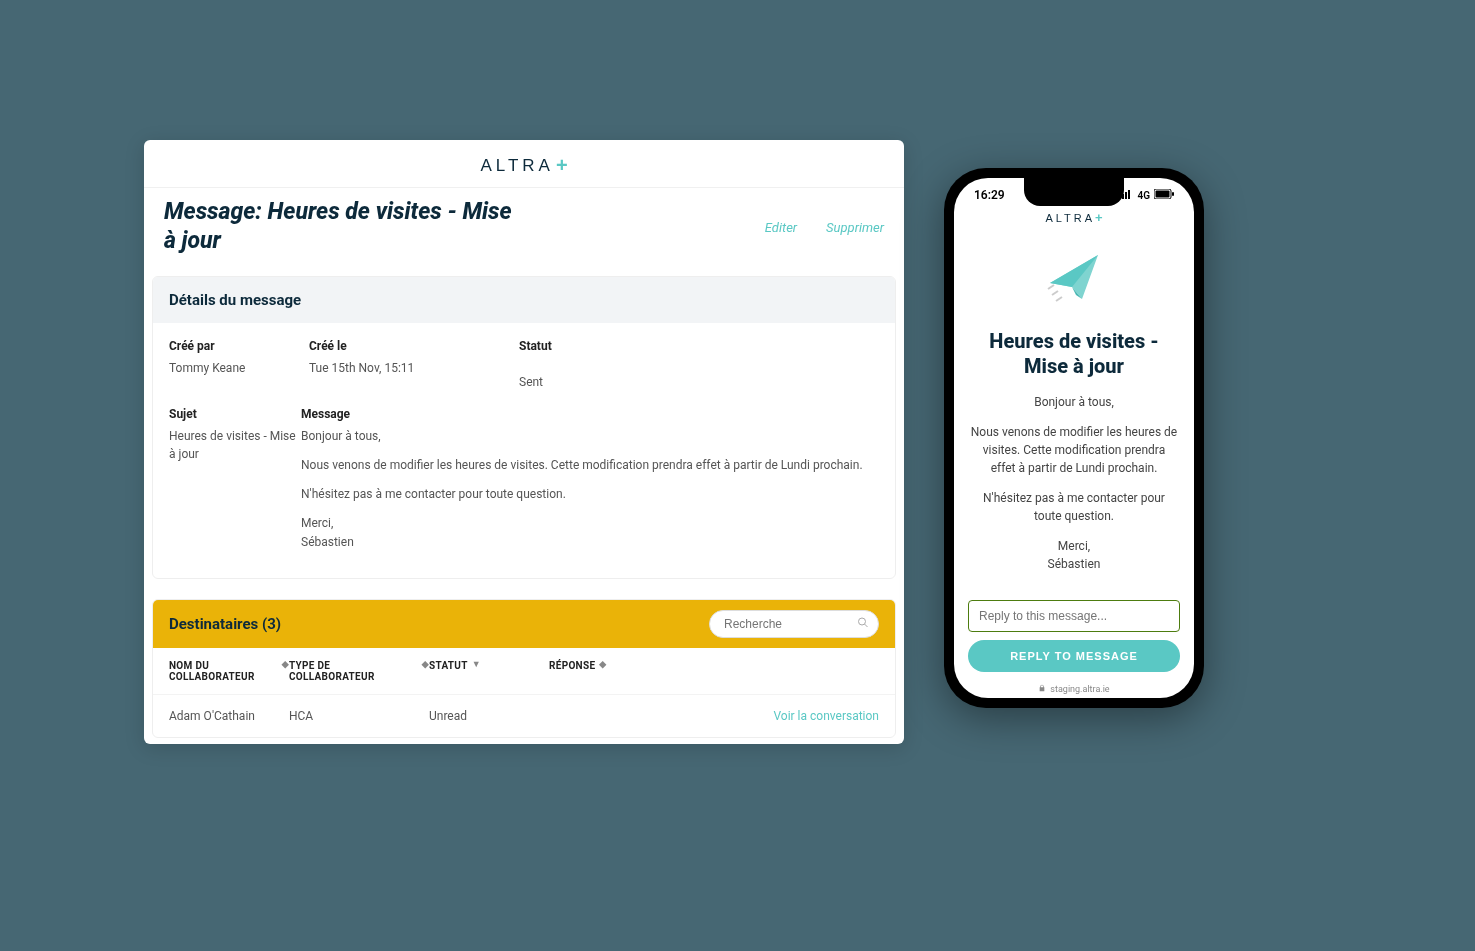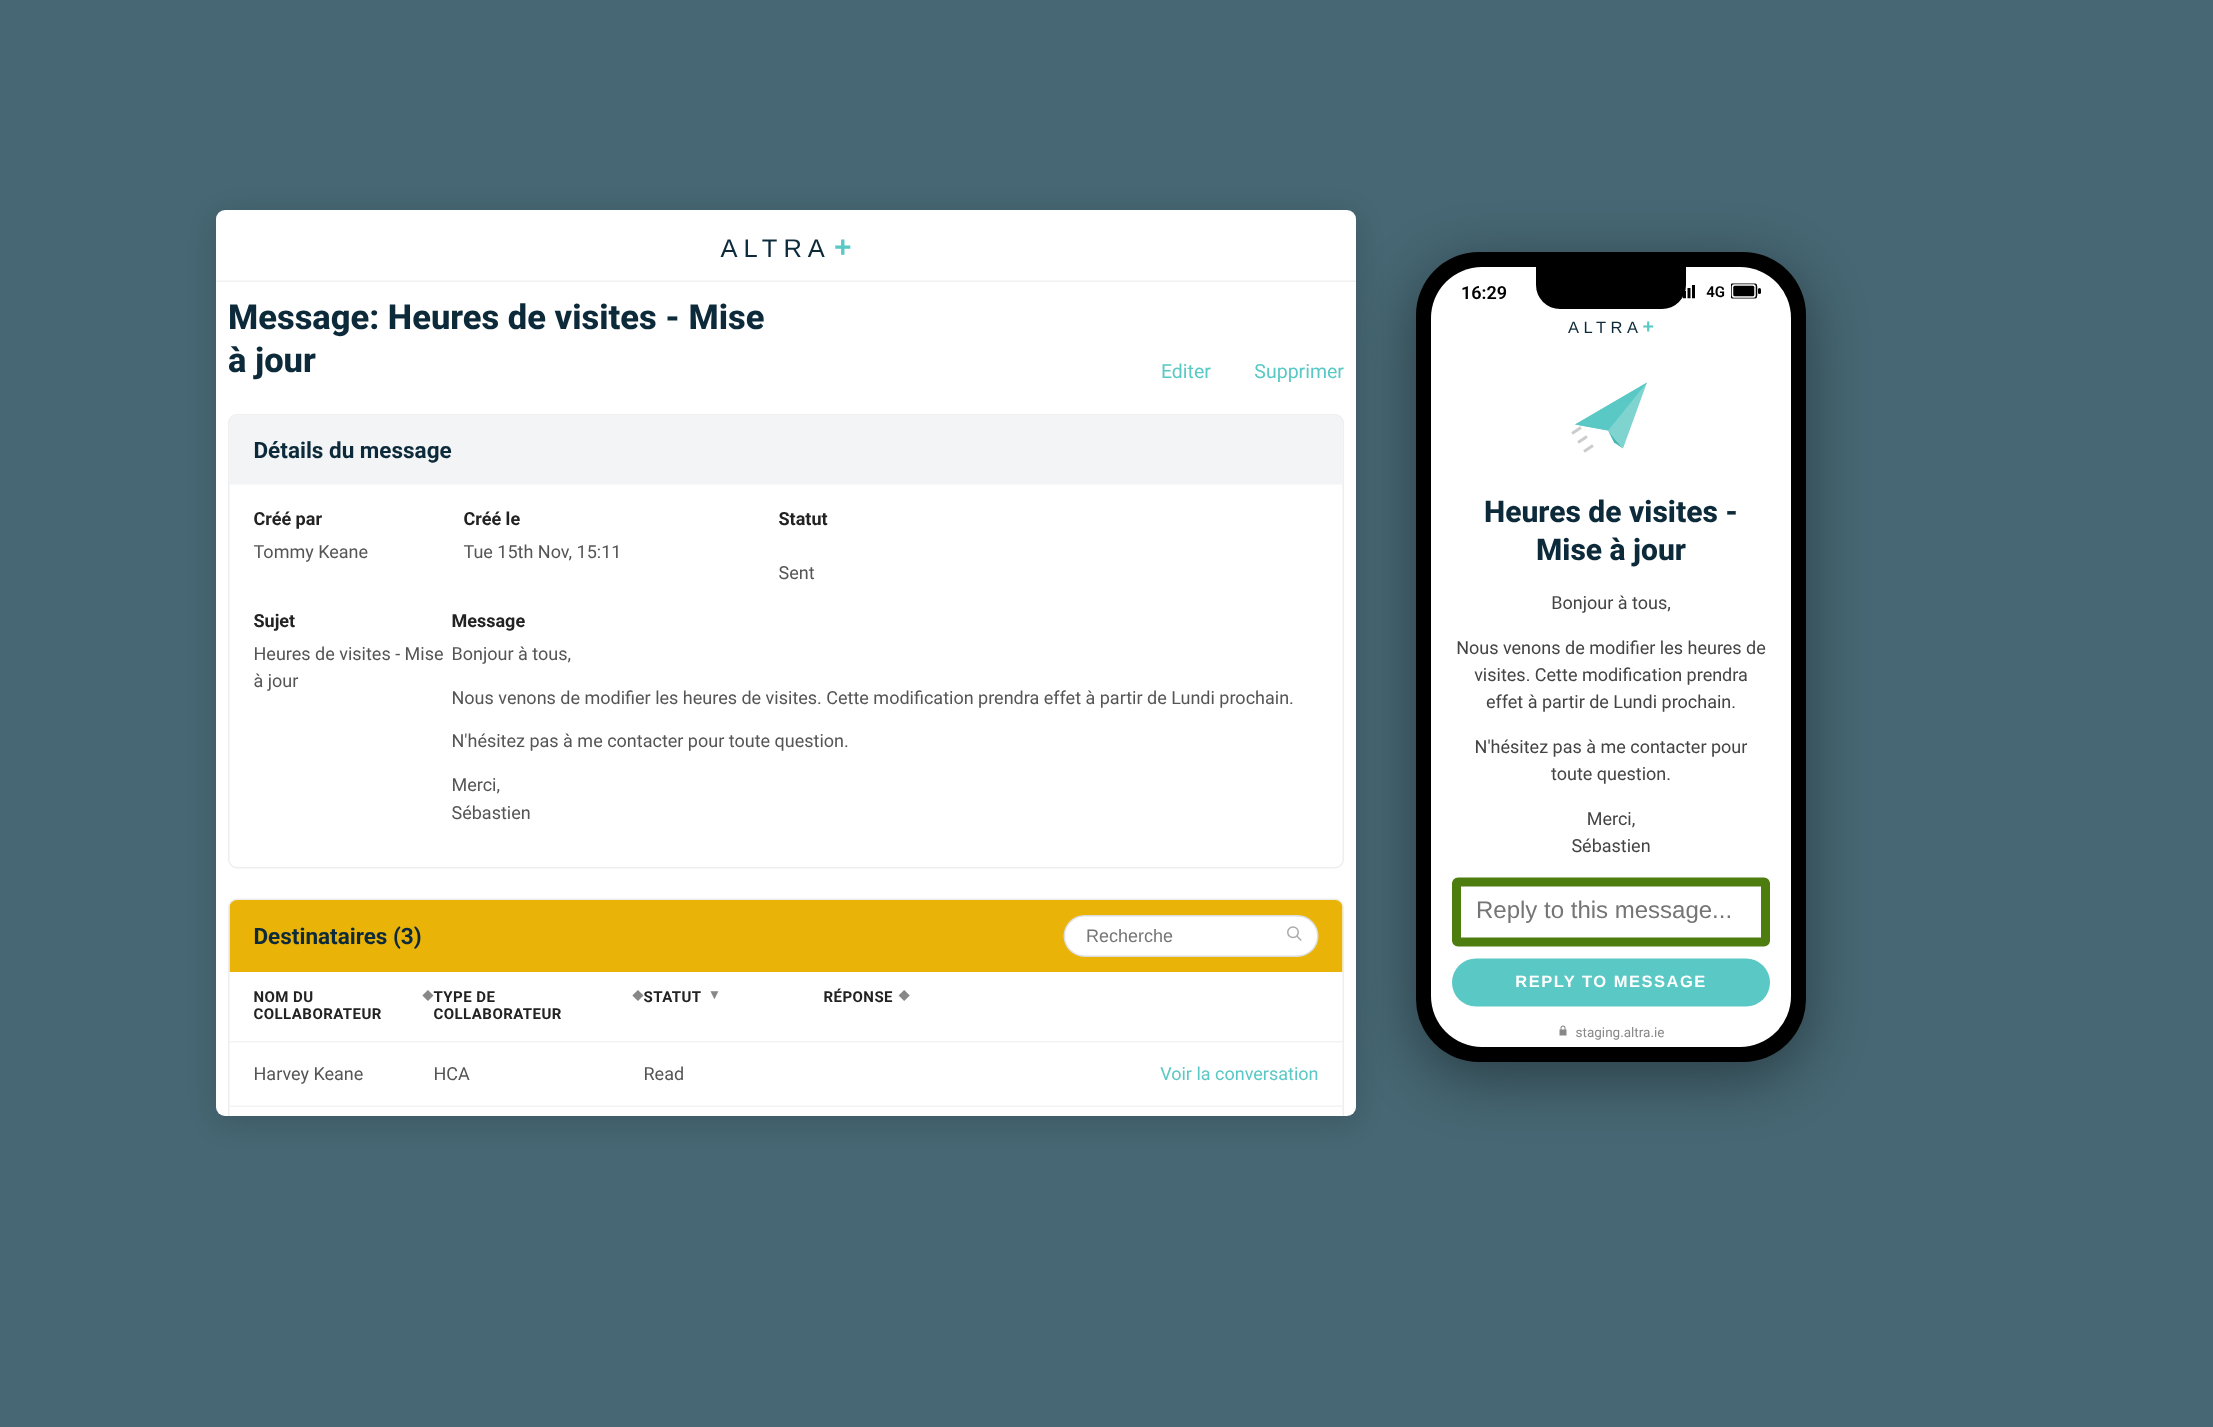--- a/index.html
+++ b/index.html
@@ -41,22 +41,23 @@
     }
     .plus-icon {
       color: #5ac8c4;
       font-size: 20px;
       font-weight: 700;
       letter-spacing: 0;
     }
     .page-header {
       display: flex;
       justify-content: space-between;
-      align-items: flex-end;
-      padding: 10px 8px 20px;
+      align-items: center;
+      padding: 10px 20px 20px;
+      font-style: italic;
     }
     .page-title {
       font-size: 23px;
       font-weight: 800;
       color: #0d2a3b;
       max-width: 360px;
       line-height: 1.25;
     }
     .actions a {
       color: #5ac8c4;
@@ -263,24 +264,24 @@
       font-size: 12px;
       color: #444;
       line-height: 1.5;
     }
     .phone-body p { margin-bottom: 12px; }
     .phone-reply {
       padding: 0 14px 4px;
     }
     .phone-reply input {
       width: 100%;
-      border: 6px solid #4d7c0f;
+      border: 1px solid #4d7c0f;
       border-radius: 4px;
       padding: 8px 10px;
-      font-size: 16px;
+      font-size: 12px;
       color: #888;
       outline: none;
       margin-bottom: 8px;
     }
     .reply-btn {
       width: 100%;
       background: #5ac8c4;
       color: #fff;
       border: none;
       border-radius: 20px;
@@ -379,27 +380,20 @@
           </div>
         <div class="th">
             <span>STATUT</span>
             <span class="sort-icon">▼</span>
           </div>
         <div class="th">
             <span>RÉPONSE</span>
             <span class="sort-icon">◆</span>
           </div>
         <div></div>
-      </div>
-      <div class="table-row">
-        <div>Harvey Keane</div>
-        <div>HCA</div>
-        <div>Read</div>
-        <div></div>
-        <a href="#">Voir la conversation</a>
       </div>
       <div class="table-row">
         <div>Adam O'Cathain</div>
         <div>HCA</div>
         <div>Unread</div>
         <div></div>
         <a href="#">Voir la conversation</a>
       </div>
     </div>
   </div>

